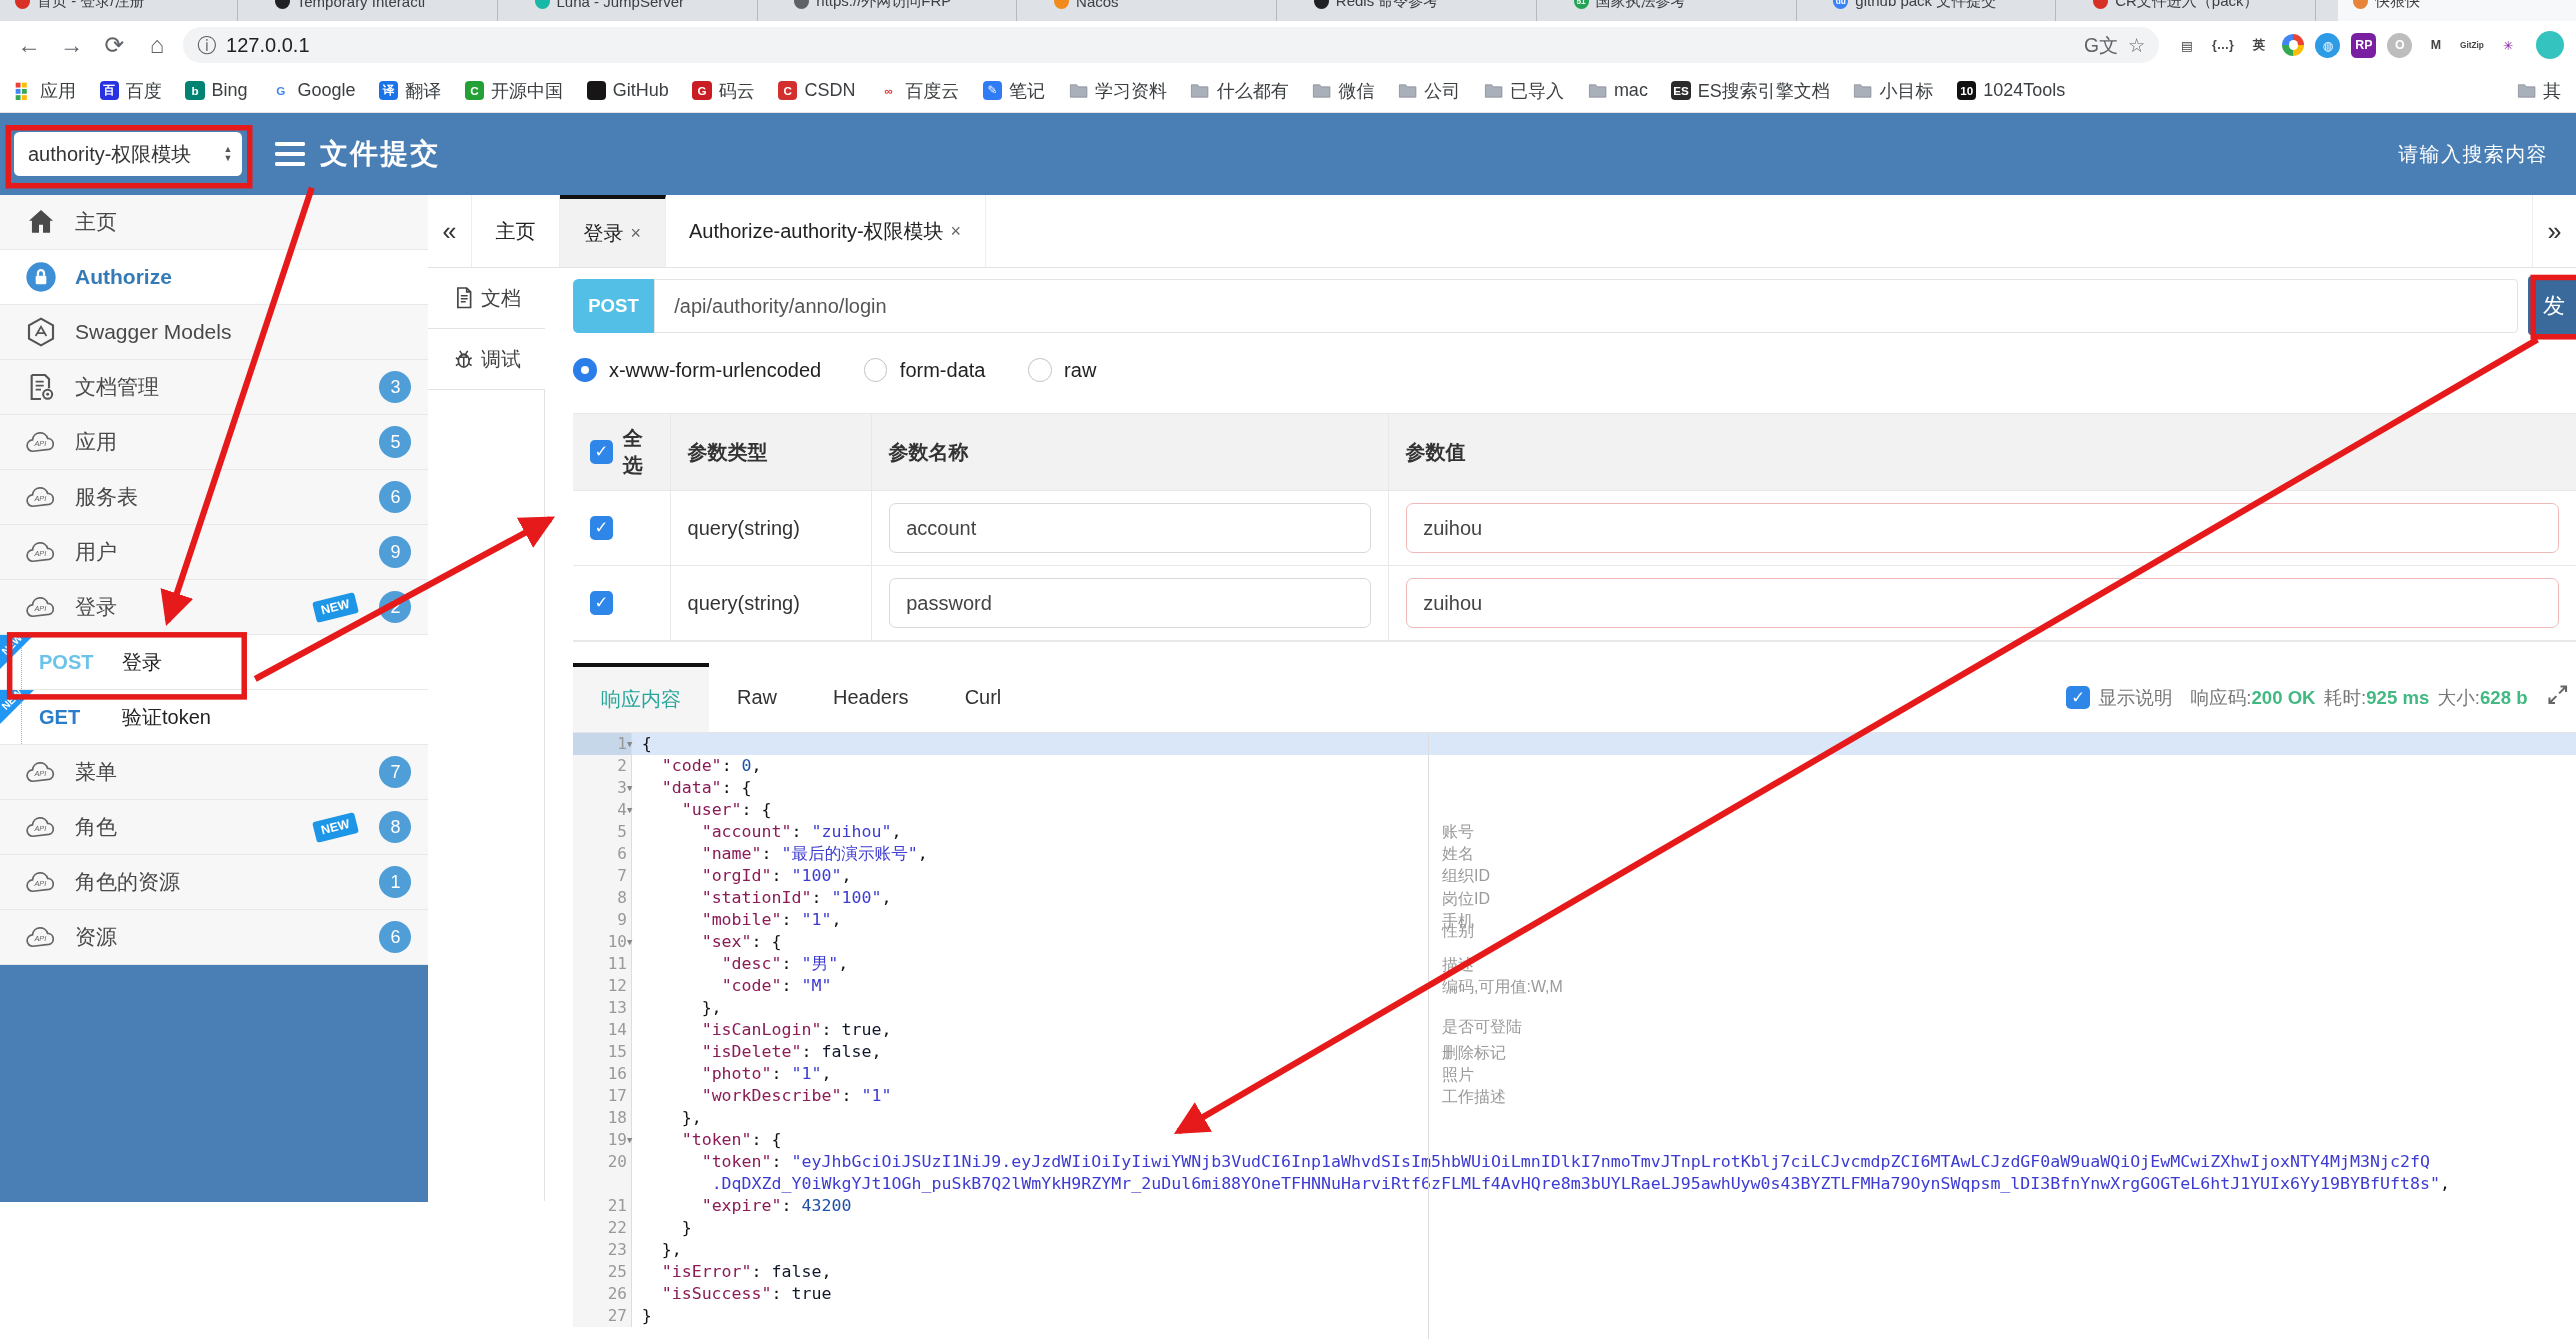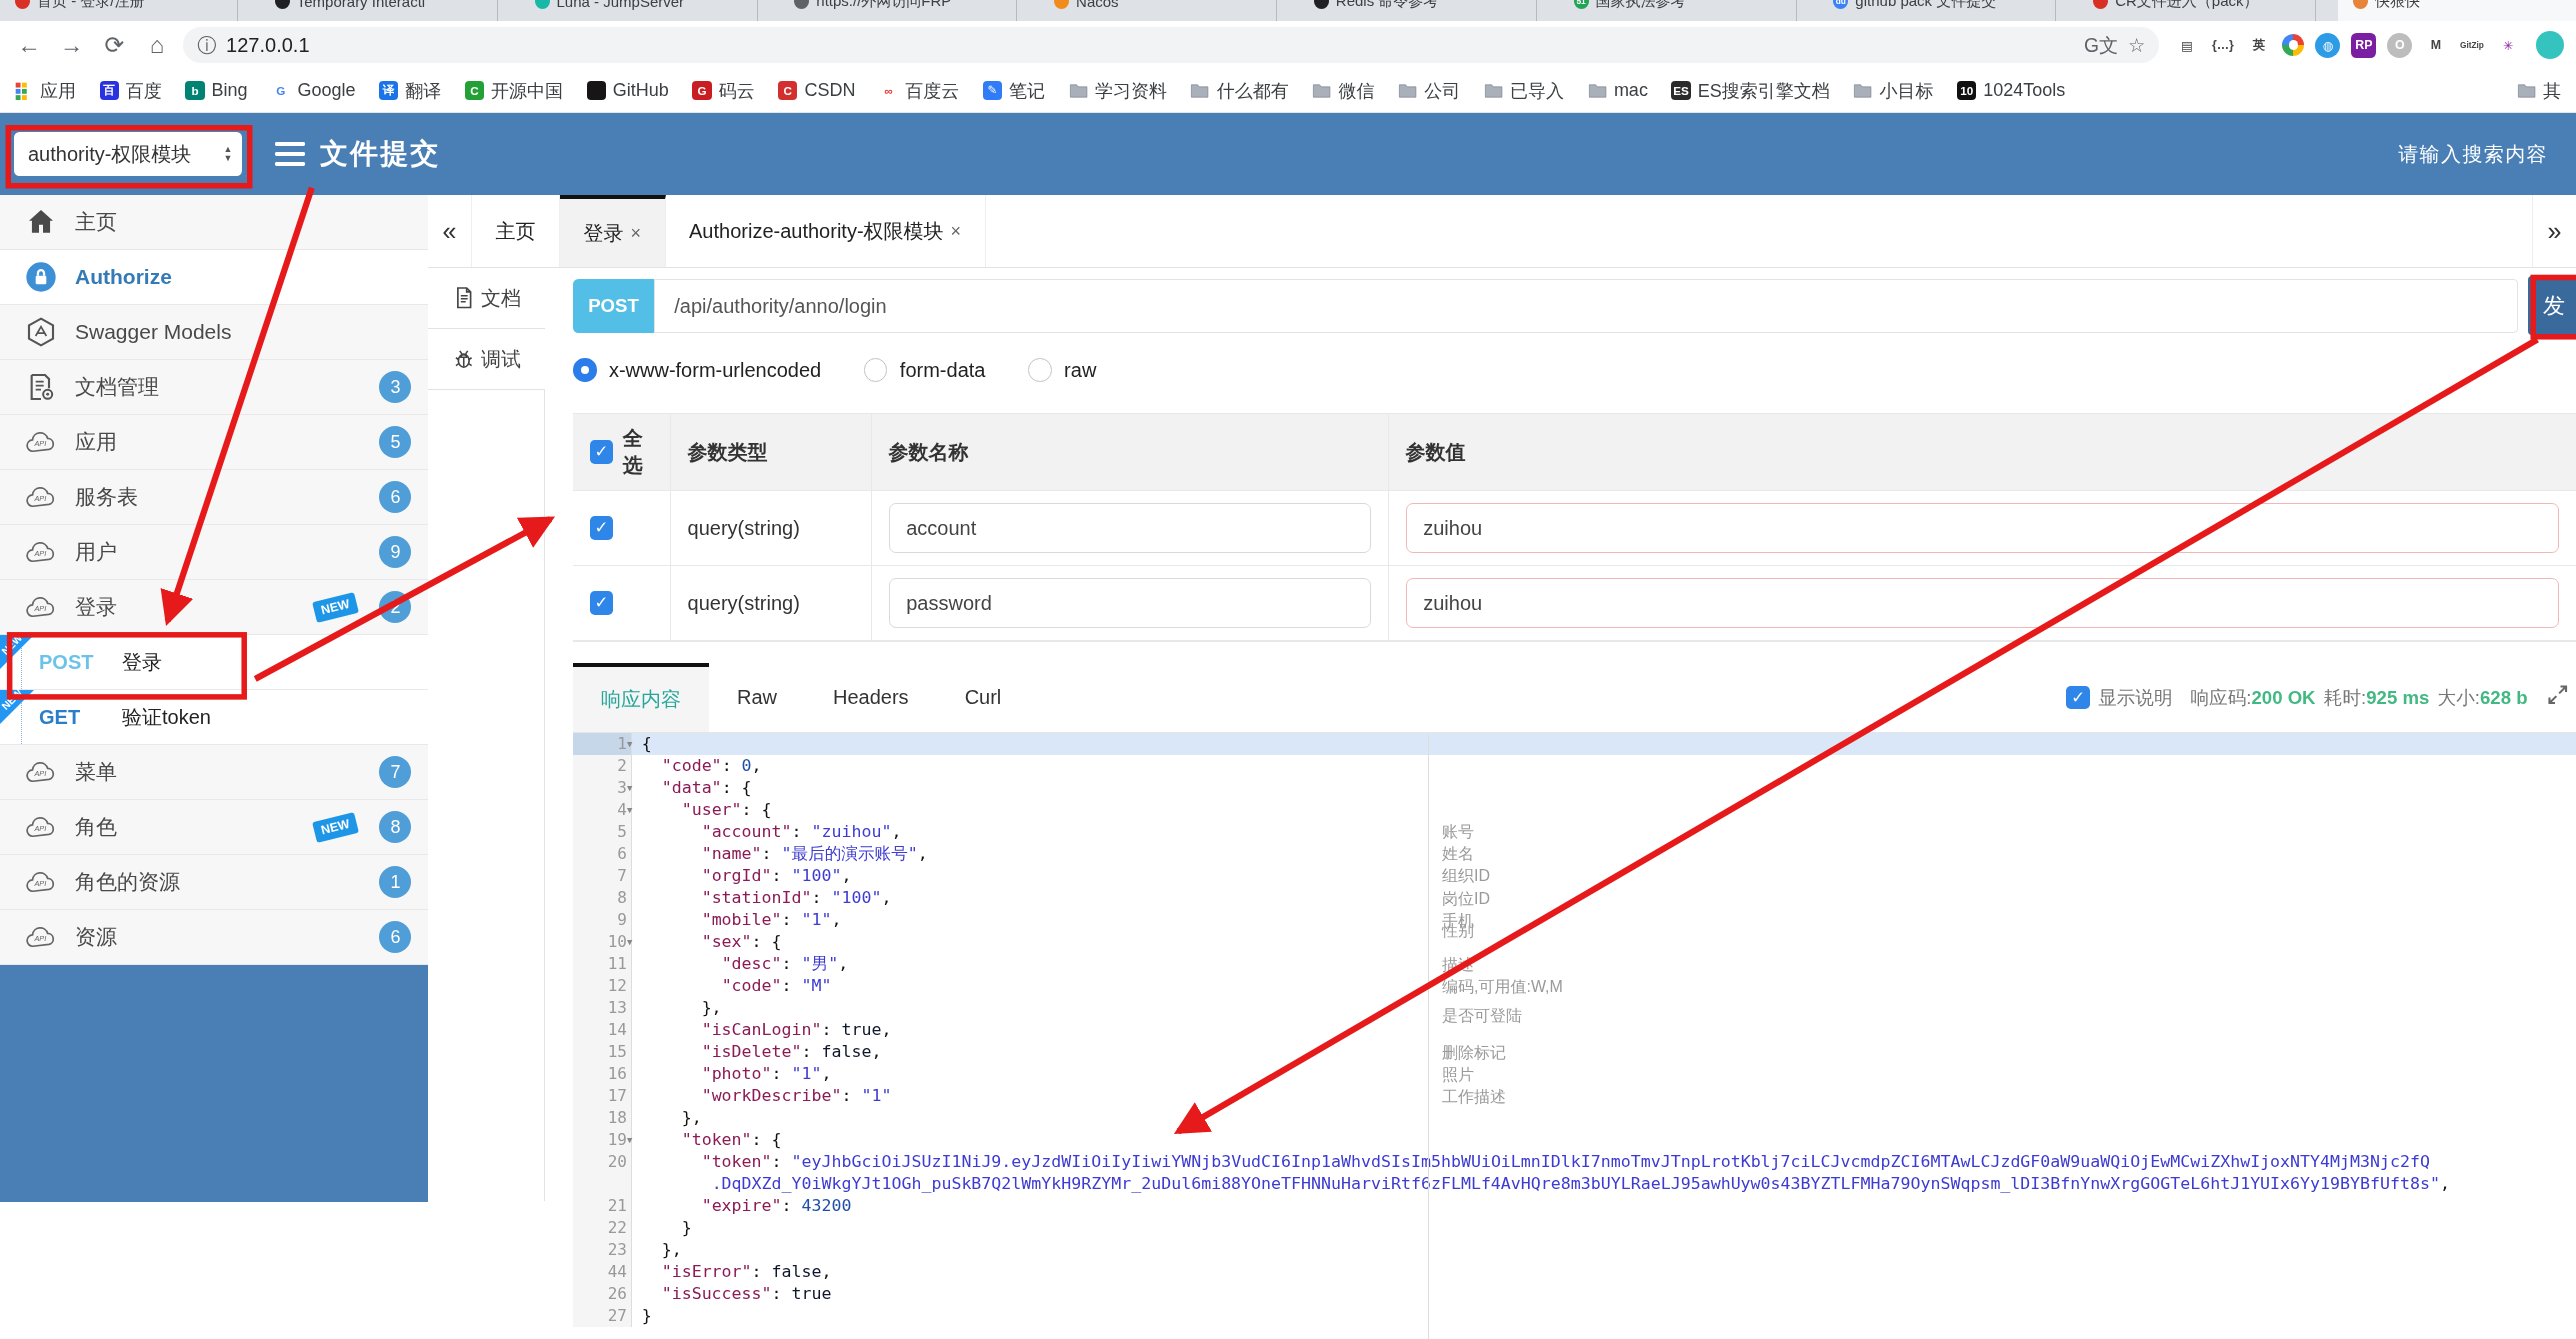--- a/index.html
+++ b/index.html
@@ -623,34 +623,34 @@
                 <div class="crow"><span class="gut">15</span><span class="ctext"><span class="tk-p">      </span><span class="tk-k">"isDelete"</span><span class="tk-p">: </span><span class="tk-b">false</span><span class="tk-p">,</span></span></div>
                 <div class="crow"><span class="gut">16</span><span class="ctext"><span class="tk-p">      </span><span class="tk-k">"photo"</span><span class="tk-p">: </span><span class="tk-s">"1"</span><span class="tk-p">,</span></span></div>
                 <div class="crow"><span class="gut">17</span><span class="ctext"><span class="tk-p">      </span><span class="tk-k">"workDescribe"</span><span class="tk-p">: </span><span class="tk-s">"1"</span></span></div>
                 <div class="crow"><span class="gut">18</span><span class="ctext"><span class="tk-p">    },</span></span></div>
                 <div class="crow"><span class="gut">19<span class="fold">▼</span></span><span class="ctext"><span class="tk-p">    </span><span class="tk-k">"token"</span><span class="tk-p">: {</span></span></div>
                 <div class="crow"><span class="gut">20</span><span class="ctext"><span class="tk-p">      </span><span class="tk-k">"token"</span><span class="tk-p">: </span><span class="tk-s">"eyJhbGciOiJSUzI1NiJ9.eyJzdWIiOiIyIiwiYWNjb3VudCI6Inp1aWhvdSIsIm5hbWUiOiLmnIDlkI7nmoTmvJTnpLrotKblj7ciLCJvcmdpZCI6MTAwLCJzdGF0aW9uaWQiOjEwMCwiZXhwIjoxNTY4MjM3Njc2fQ</span></span></div>
                 <div class="crow"><span class="gut"></span><span class="ctext"><span class="tk-p">       </span><span class="tk-s">.DqDXZd_Y0iWkgYJt1OGh_puSkB7Q2lWmYkH9RZYMr_2uDul6mi88YOneTFHNNuHarviRtf6zFLMLf4AvHQre8m3bUYLRaeLJ95awhUyw0s43BYZTLFMHa79OynSWqpsm_lDI3BfnYnwXrgGOGTeL6htJ1YUIx6Yy19BYBfUft8s"</span><span class="tk-p">,</span></span></div>
                 <div class="crow"><span class="gut">21</span><span class="ctext"><span class="tk-p">      </span><span class="tk-k">"expire"</span><span class="tk-p">: </span><span class="tk-n">43200</span></span></div>
                 <div class="crow"><span class="gut">22</span><span class="ctext"><span class="tk-p">    }</span></span></div>
                 <div class="crow"><span class="gut">23</span><span class="ctext"><span class="tk-p">  },</span></span></div>
-                <div class="crow"><span class="gut">44</span><span class="ctext"><span class="tk-p">  </span><span class="tk-k">"isError"</span><span class="tk-p">: </span><span class="tk-b">false</span><span class="tk-p">,</span></span></div>
+                <div class="crow"><span class="gut">25</span><span class="ctext"><span class="tk-p">  </span><span class="tk-k">"isError"</span><span class="tk-p">: </span><span class="tk-b">false</span><span class="tk-p">,</span></span></div>
                 <div class="crow"><span class="gut">26</span><span class="ctext"><span class="tk-p">  </span><span class="tk-k">"isSuccess"</span><span class="tk-p">: </span><span class="tk-b">true</span></span></div>
                 <div class="crow"><span class="gut">27</span><span class="ctext"><span class="tk-p">}</span></span></div>
               </div>
             <div id="annos">
                 <div class="anno" style="top: 88px;">账号</div>
                 <div class="anno" style="top: 110px;">姓名</div>
                 <div class="anno" style="top: 132px;">组织ID</div>
                 <div class="anno" style="top: 155px;">岗位ID</div>
                 <div class="anno" style="top: 177px;">手机</div>
                 <div class="anno" style="top: 188px; font-family: Liberation Mono, monospace;">性别</div>
                 <div class="anno" style="top: 221px;">描述</div>
                 <div class="anno" style="top: 243px;">编码,可用值:W,M</div>
-                <div class="anno" style="top: 272px;">是否可登陆</div>
+                <div class="anno" style="top: 283px;">是否可登陆</div>
                 <div class="anno" style="top: 309px;">删除标记</div>
                 <div class="anno" style="top: 331px;">照片</div>
                 <div class="anno" style="top: 353px;">工作描述</div>
               </div>
           </div>
         </div>
       </div>
     </div>
   </div>
 

